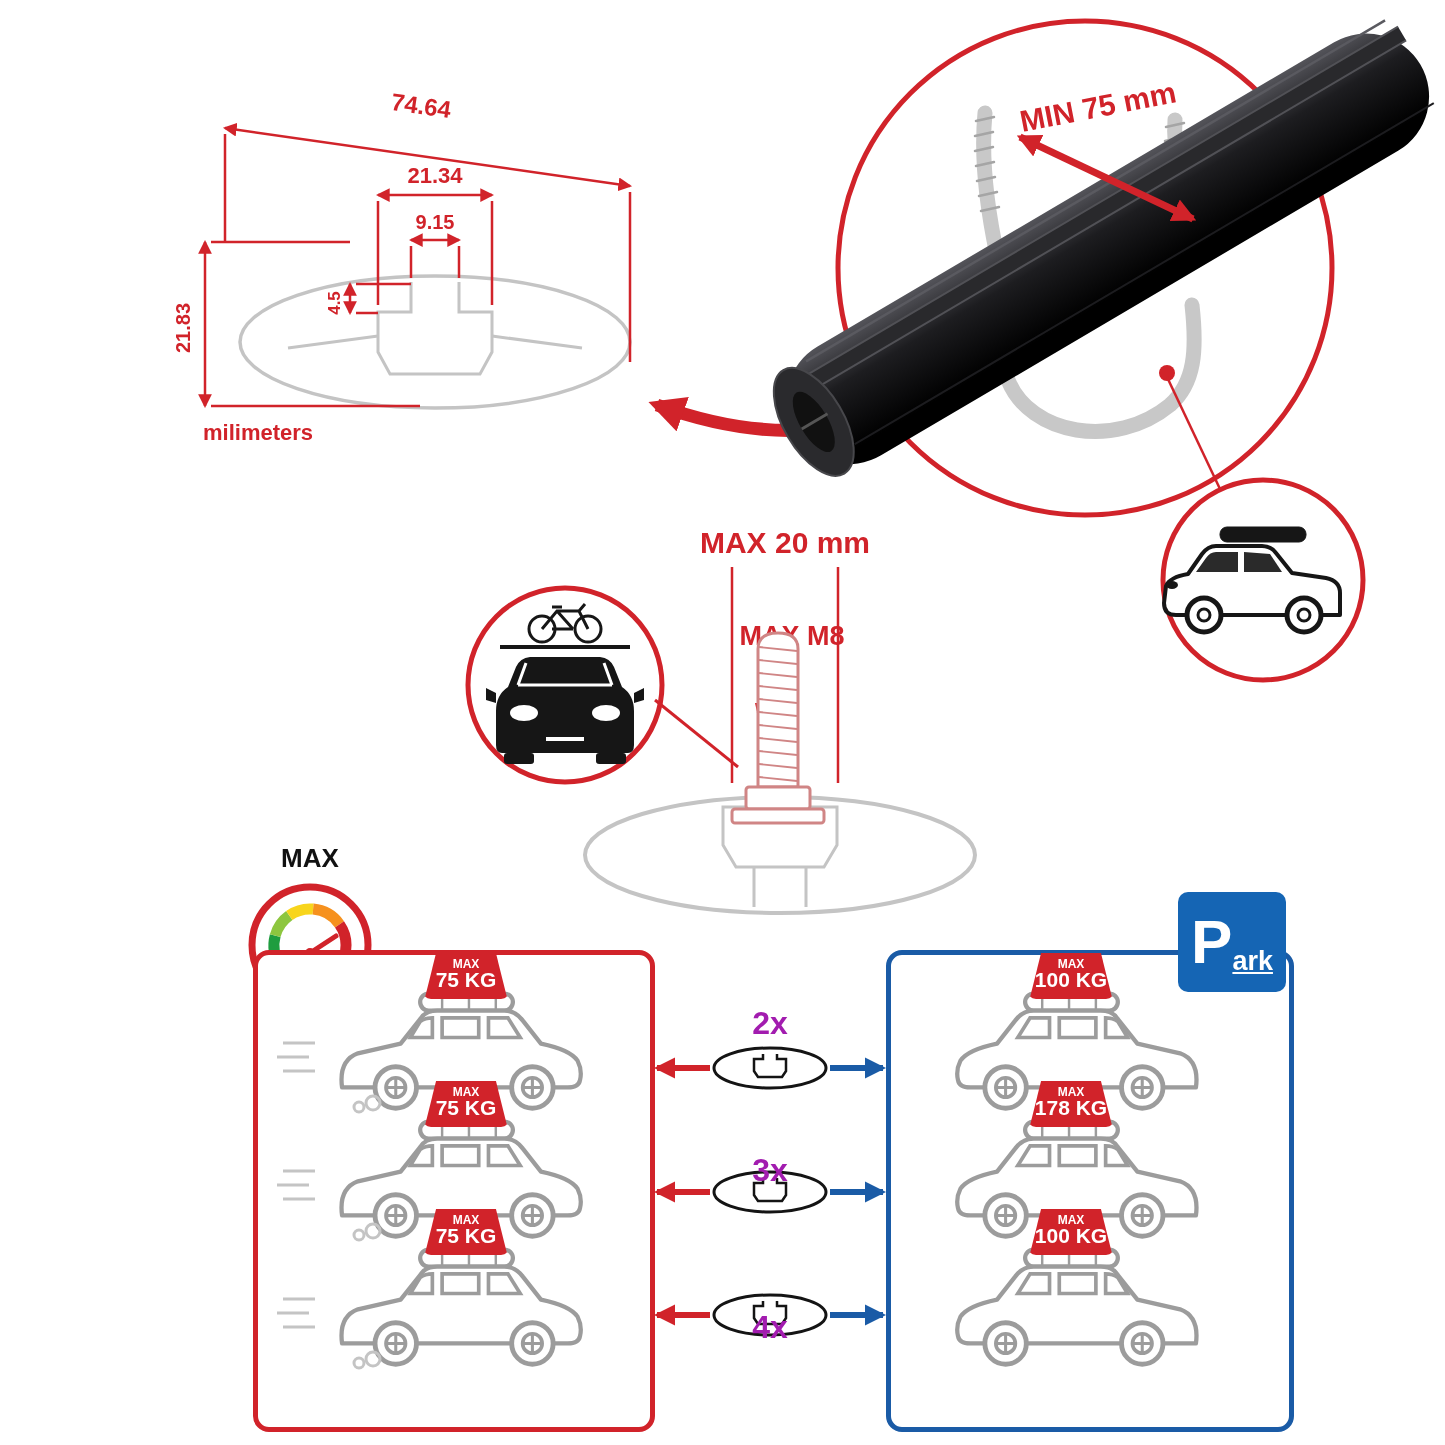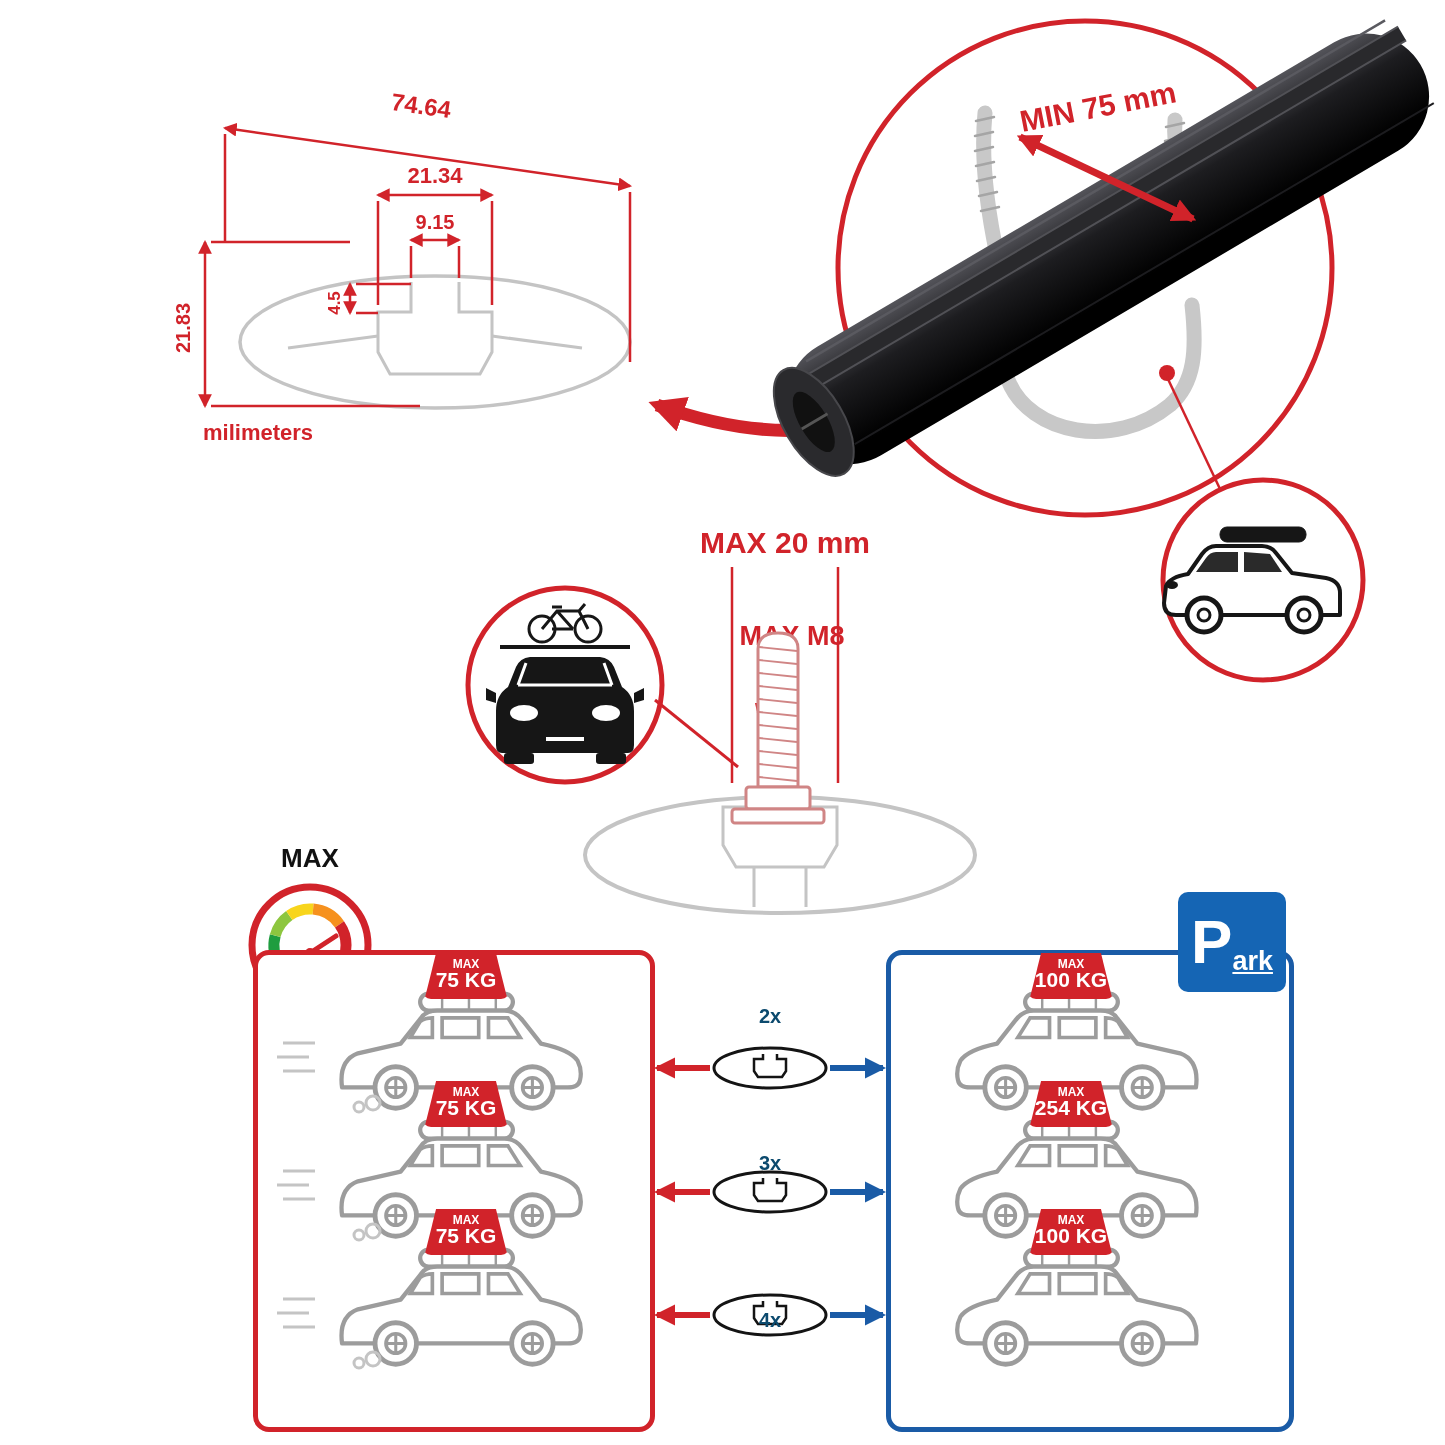--- a/index.html
+++ b/index.html
@@ -12,22 +12,22 @@
   .panel-blue{left:886px;top:950px;width:398px;height:472px;border:5px solid #1a5ba6;}
   .park-sign{position:absolute;left:1178px;top:892px;width:108px;height:100px;background:#1565b4;
              border-radius:10px;display:flex;align-items:center;justify-content:center;color:#fff;z-index:6;}
   .park-p{font-size:62px;font-weight:bold;line-height:1;}
   .park-ark{font-size:27px;font-weight:bold;margin-top:38px;text-decoration:underline;}
   .badge{position:absolute;width:88px;height:46px;background:#d1232a;color:#fff;text-align:center;
          clip-path:polygon(16% 0,84% 0,97% 100%,3% 100%);border-radius:9px;padding-top:5px;
          box-sizing:border-box;font-weight:bold;z-index:5;}
   .badge-max{font-size:12px;line-height:13px;}
   .badge-kg{font-size:21px;line-height:18px;}
-  .mult{position:absolute;left:720px;width:100px;text-align:center;color:#0c4a6e;
-        font-size:20px;font-weight:bold;z-index:5;}
+  .mult{position:absolute;left:720px;width:100px;text-align:center;color:#a21caf;
+        font-size:32px;font-weight:bold;z-index:5;}
   .svg-layer{z-index:4;}
 </style>
 </head>
 <body>
 
 <div class="canvas">
 
   <svg style="left:120px;top:70px;" width="570" height="400" viewBox="0 0 570 400">
     <defs>
       <marker id="aA" viewBox="0 0 10 10" refX="8.5" refY="5" markerWidth="5.5" markerHeight="5.5" orient="auto-start-reverse">
@@ -268,20 +268,20 @@
     <div class="badge-max">MAX</div>
     <div class="badge-kg">75 KG</div>
   </div>
 
   <div class="badge" style="left:1027px;top:953px">
     <div class="badge-max">MAX</div>
     <div class="badge-kg">100 KG</div>
   </div>
   <div class="badge" style="left:1027px;top:1081px">
     <div class="badge-max">MAX</div>
-    <div class="badge-kg">254 KG</div>
+    <div class="badge-kg">178 KG</div>
   </div>
   <div class="badge" style="left:1027px;top:1209px">
     <div class="badge-max">MAX</div>
     <div class="badge-kg">100 KG</div>
   </div>
 
 </div>
 
 </body></html>

